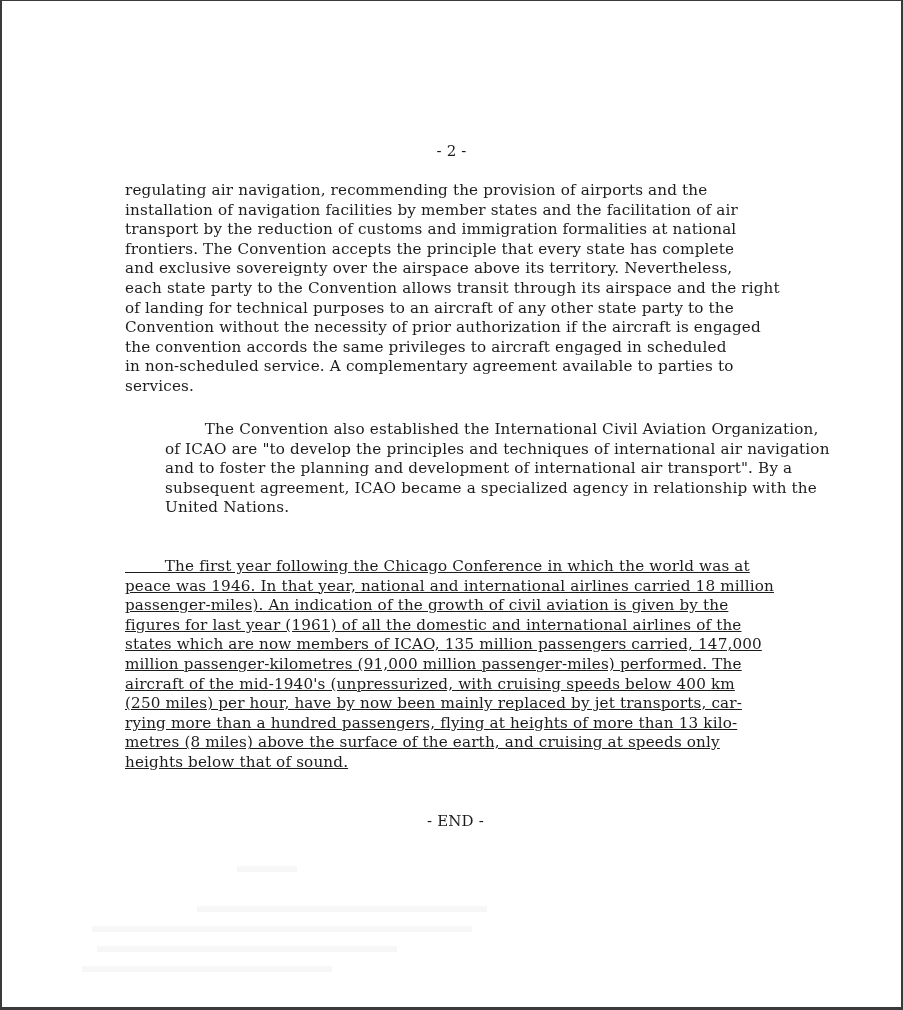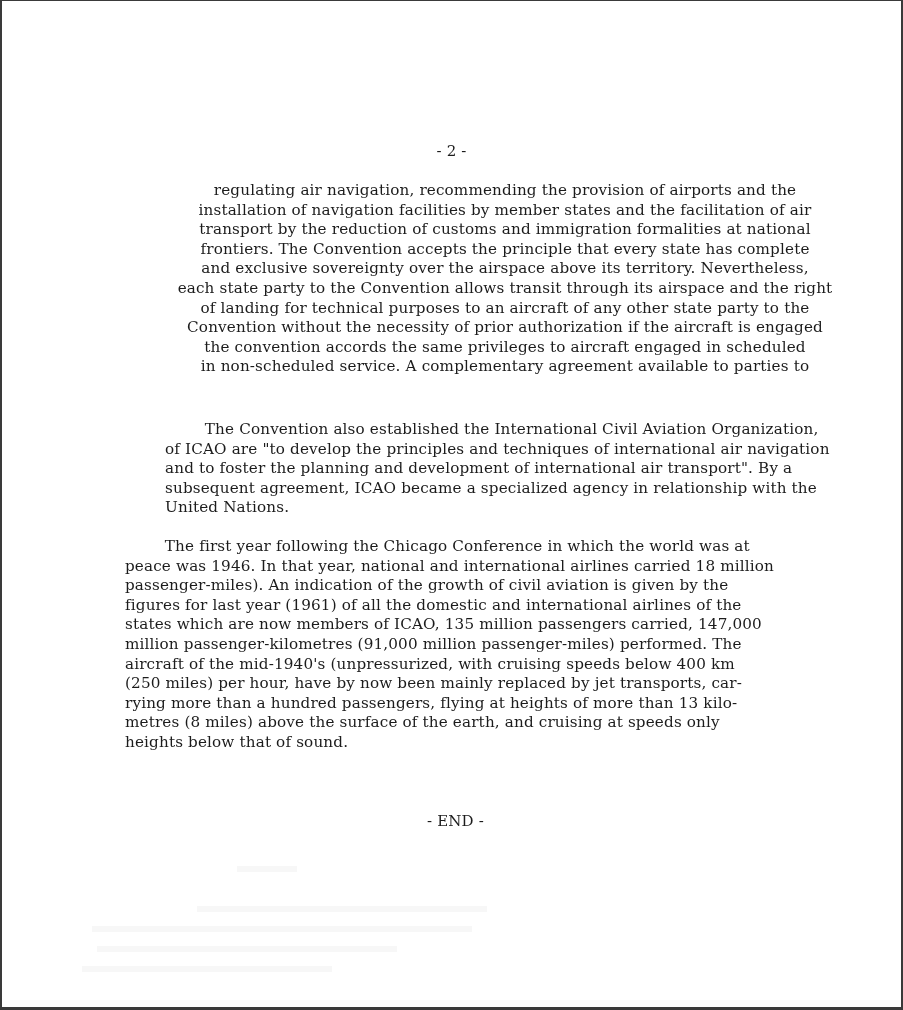--- a/index.html
+++ b/index.html
@@ -24,23 +24,23 @@
     .page-number {
       position: absolute; top: 141px; left: 0; width: 100%;
       text-align: center;
       font-size: 15px;
     }
     .para {
       position: absolute; left: 123px; width: 760px;
       margin: 0; white-space: nowrap;
     }
     .line { display: block; }
-    #p1 { top: 180px; text-align: center; }
+    #p1 { top: 180px; }
     #p2 { top: 419px; margin-left: 40px; }
-    #p3 { top: 536px; }
+    #p3 { top: 556px; text-decoration: underline; }
     .end-mark {
       position: absolute; top: 811px; left: 0; width: 100%;
       text-align: center; font-size: 15px;
       padding-left: 4px;
     }
     .ghost {
       position: absolute; background: #f2f2f2; height: 6px; opacity: 0.6;
     }
   </style>
 </head>
@@ -54,20 +54,21 @@
     <span class="line">regulating air navigation,  recommending the provision of airports and the</span>
     <span class="line">installation of navigation facilities by member states and the facilitation of air</span>
     <span class="line">transport by the reduction of customs and immigration formalities at national</span>
     <span class="line">frontiers.  The Convention accepts the principle that every state has complete</span>
     <span class="line">and exclusive sovereignty over the airspace above its territory.  Nevertheless,</span>
     <span class="line">each state party to the Convention allows transit through its airspace and the right</span>
     <span class="line">of landing for technical purposes to an aircraft of any other state party to the</span>
     <span class="line">Convention without the necessity of prior authorization if the aircraft is engaged</span>
     <span class="line">the convention accords the same privileges to aircraft engaged in scheduled</span>
     <span class="line">in non-scheduled service.  A complementary agreement available to parties to</span>
+    <span class="line">services.</span>
   </p>
 
   <p class="para" id="p2">
     <span class="line" style="white-space: pre;">        The Convention also established the International Civil Aviation Organization,</span>
     <span class="line">of ICAO are "to develop the principles and techniques of international air navigation</span>
     <span class="line">and to foster the planning and development of international air transport".  By a</span>
     <span class="line">subsequent agreement, ICAO became a specialized agency in relationship with the</span>
     <span class="line">United Nations.</span>
   </p>
 

